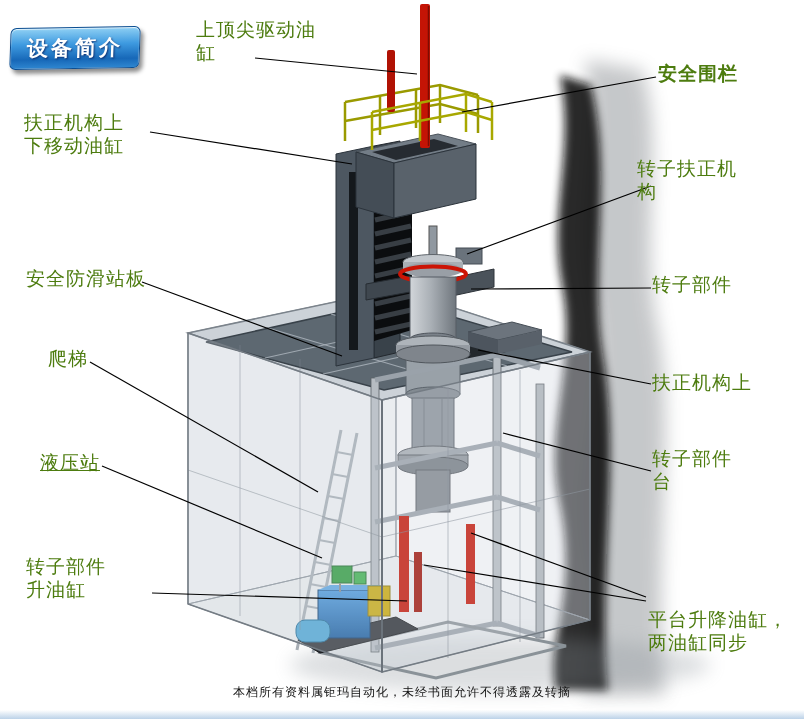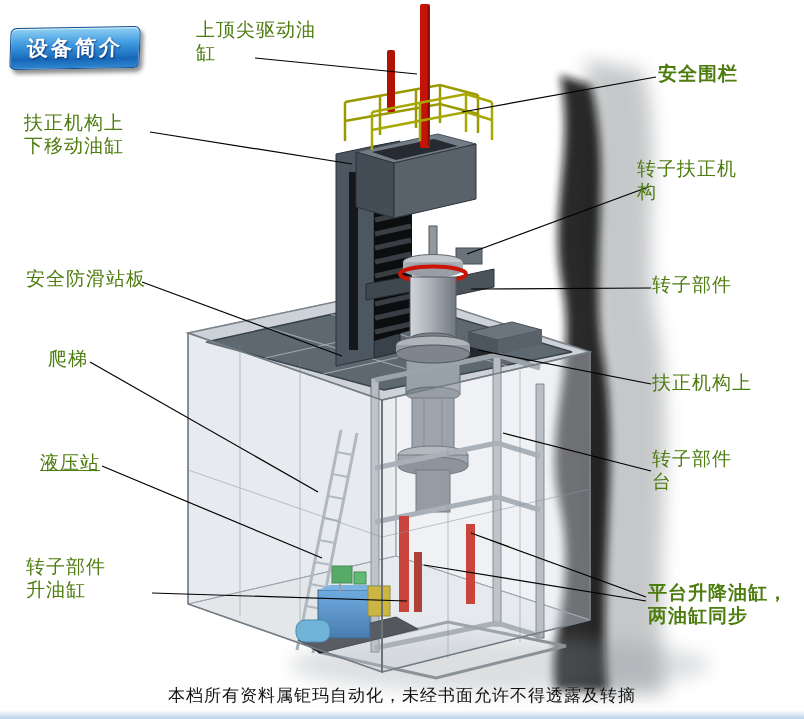--- a/index.html
+++ b/index.html
@@ -17,21 +17,21 @@
     display:flex; align-items:center; justify-content:center;
     background:linear-gradient(180deg,#8fd0f4 0%,#3e9ae0 40%,#1768b8 78%,#2e86d0 100%);
     border:1px solid #0d4f92; border-radius:6px;
     box-shadow:3px 4px 4px rgba(0,0,0,0.45), inset 0 1px 1px rgba(255,255,255,0.8);
     transform:skewX(-3deg) rotate(-1deg);
     color:#fff; font-size:21px; font-weight:bold; letter-spacing:3px;
     text-shadow:1px 1px 2px rgba(0,0,60,0.6);
   }
   .footer-note {
     position:absolute; z-index:2; left:0; right:0; top:684px;
-    text-align:center; font-size:17px; color:#111; letter-spacing:1px;
+    text-align:center; font-size:12px; color:#111; letter-spacing:1px;
   }
   .bottom-strip {
     position:absolute; z-index:2; left:0; right:0; bottom:0; height:9px;
     background:linear-gradient(180deg, rgba(255,255,255,0), #bcd2e8);
   }
 </style>
 </head>
 <body>
 
 <div class="stage">
@@ -259,19 +259,19 @@
   <div class="callout-label" style="left:26px; top:555px;">转子部件
 升油缸</div>
 
   <div class="callout-label" style="left:658px; top:62px;font-weight:bold;">安全围栏</div>
   <div class="callout-label" style="left:637px; top:157px;">转子扶正机
 构</div>
   <div class="callout-label" style="left:652px; top:273px;">转子部件</div>
   <div class="callout-label" style="left:652px; top:371px;">扶正机构上</div>
   <div class="callout-label" style="left:652px; top:447px;">转子部件
 台</div>
-  <div class="callout-label" style="left:648px; top:581px;font-weight:bold;">平台升降油缸，
+  <div class="callout-label" style="left:648px; top:608px;">平台升降油缸，
 两油缸同步</div>
 
   <div class="footer-note">本档所有资料属钜玛自动化，未经书面允许不得透露及转摘</div>
 
   <div class="bottom-strip"></div>
 </div>
 
 </body></html>

